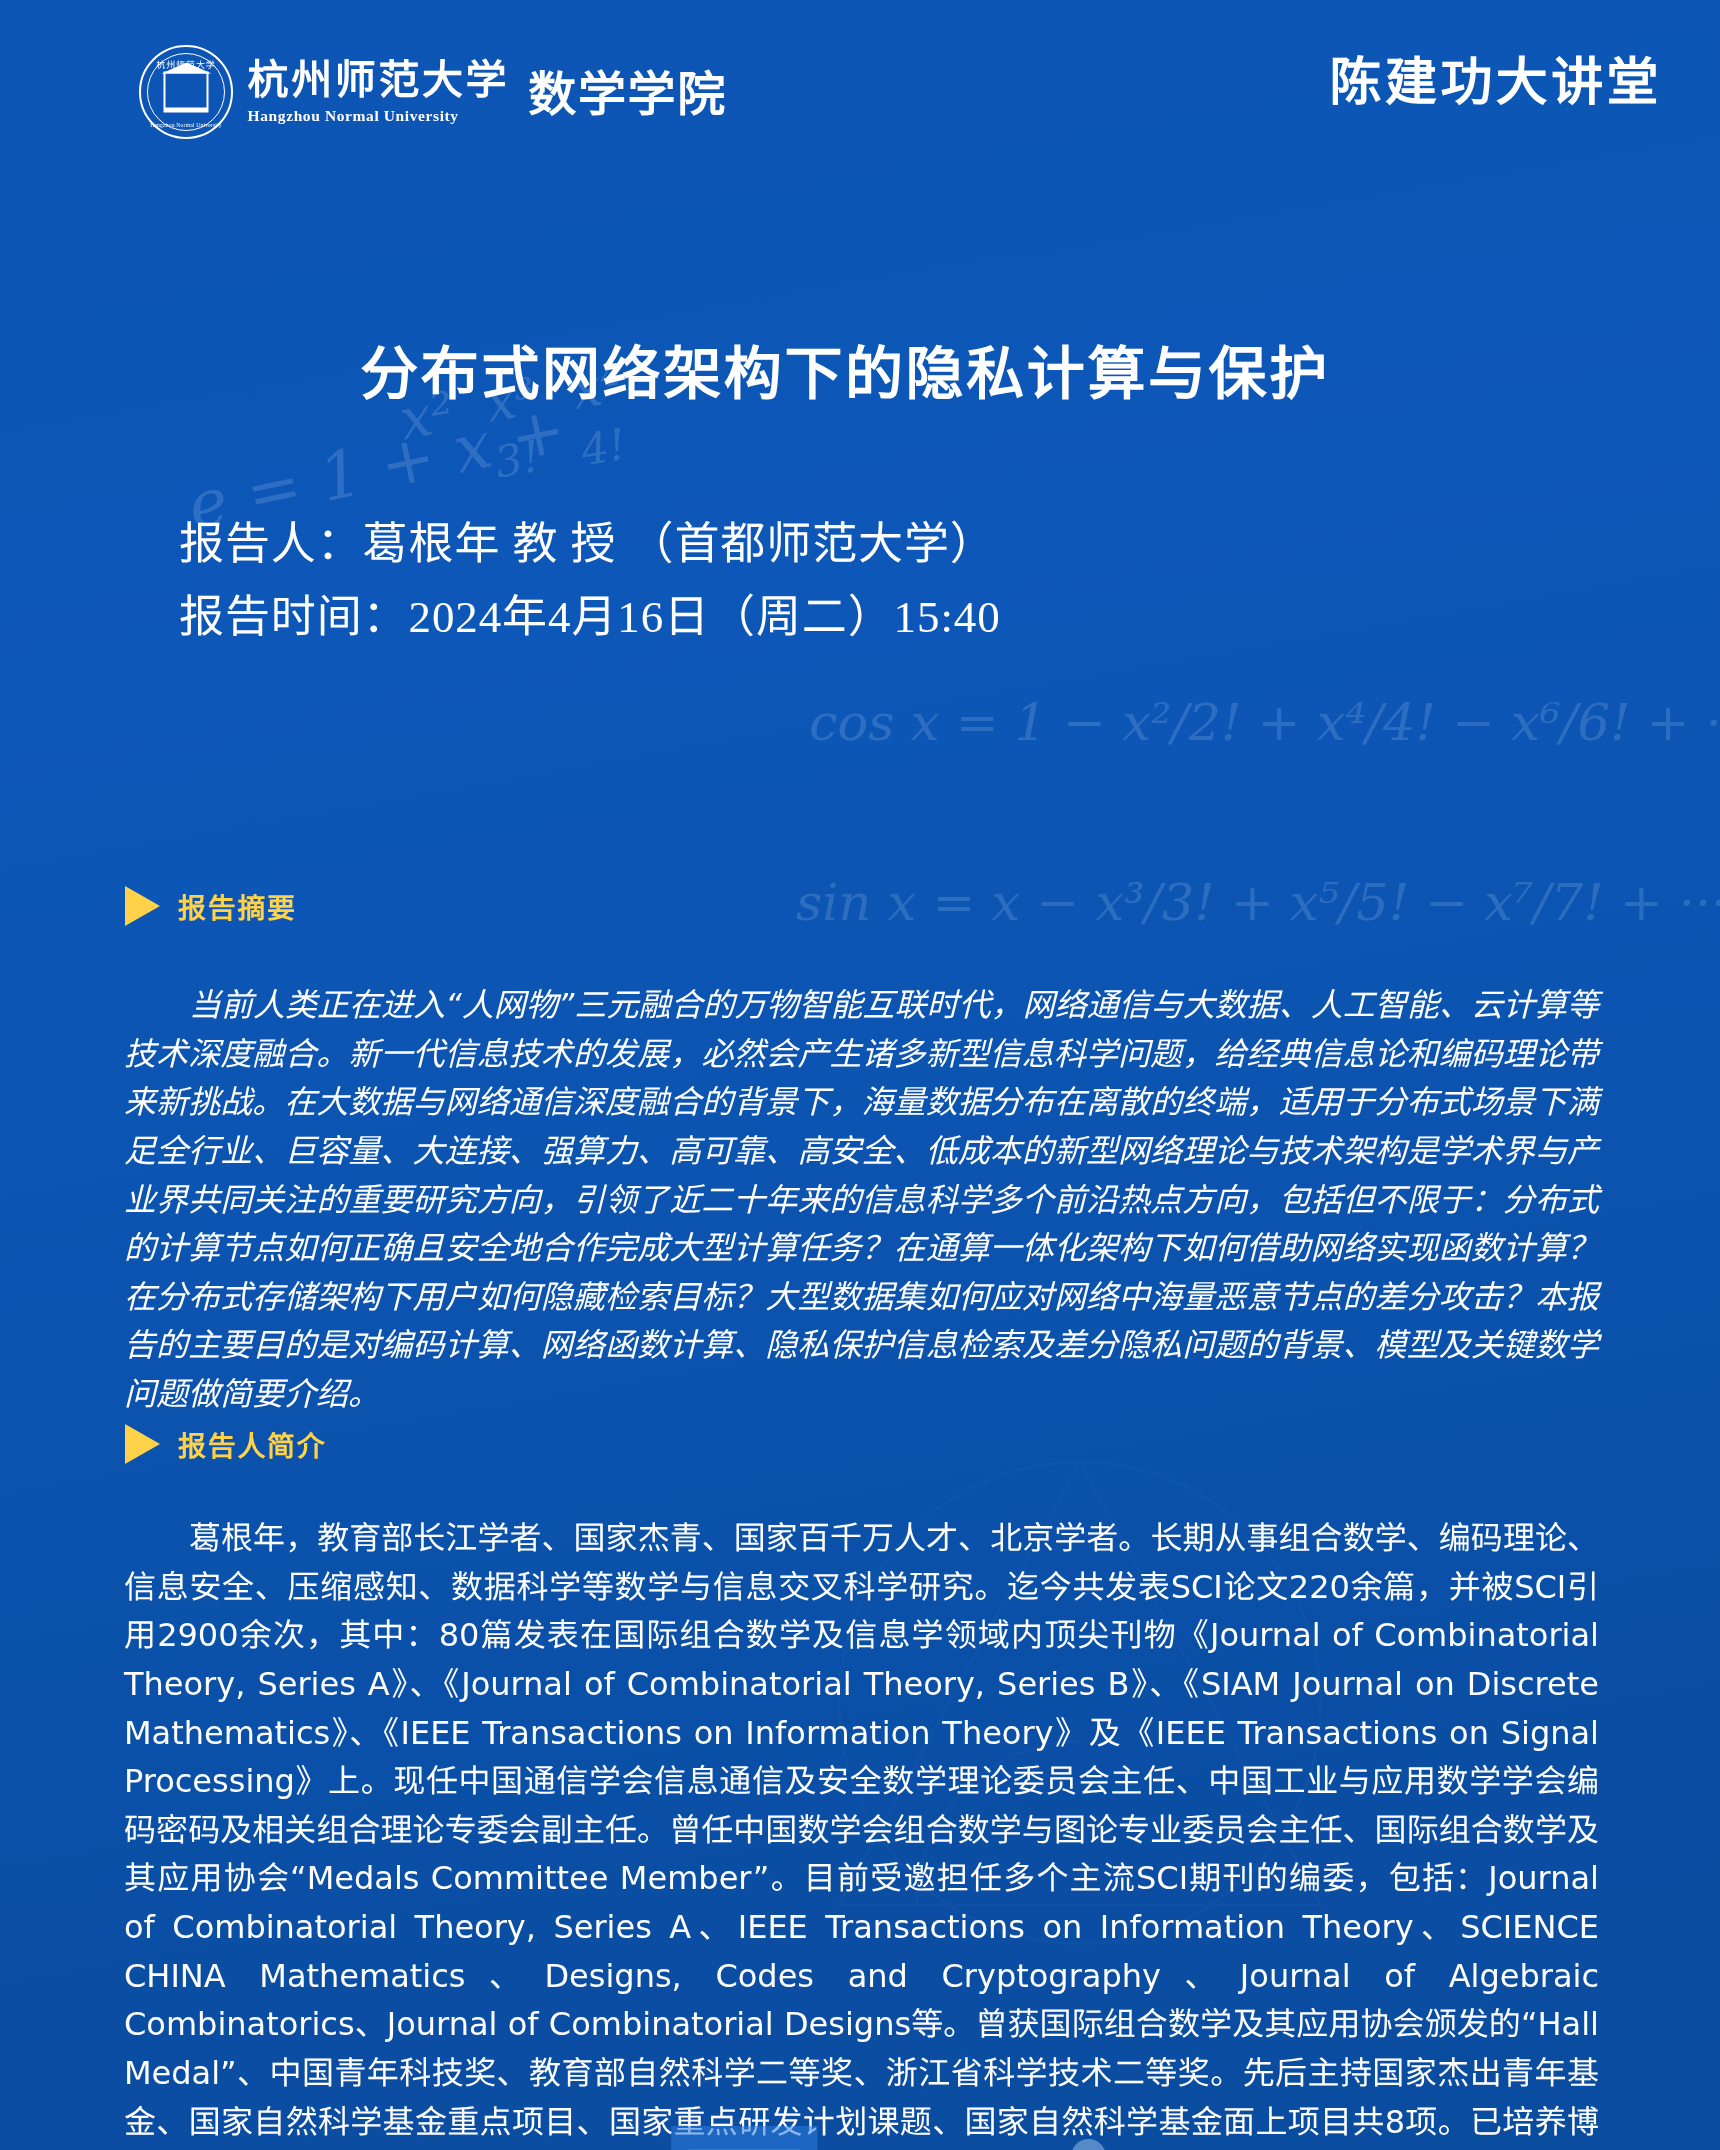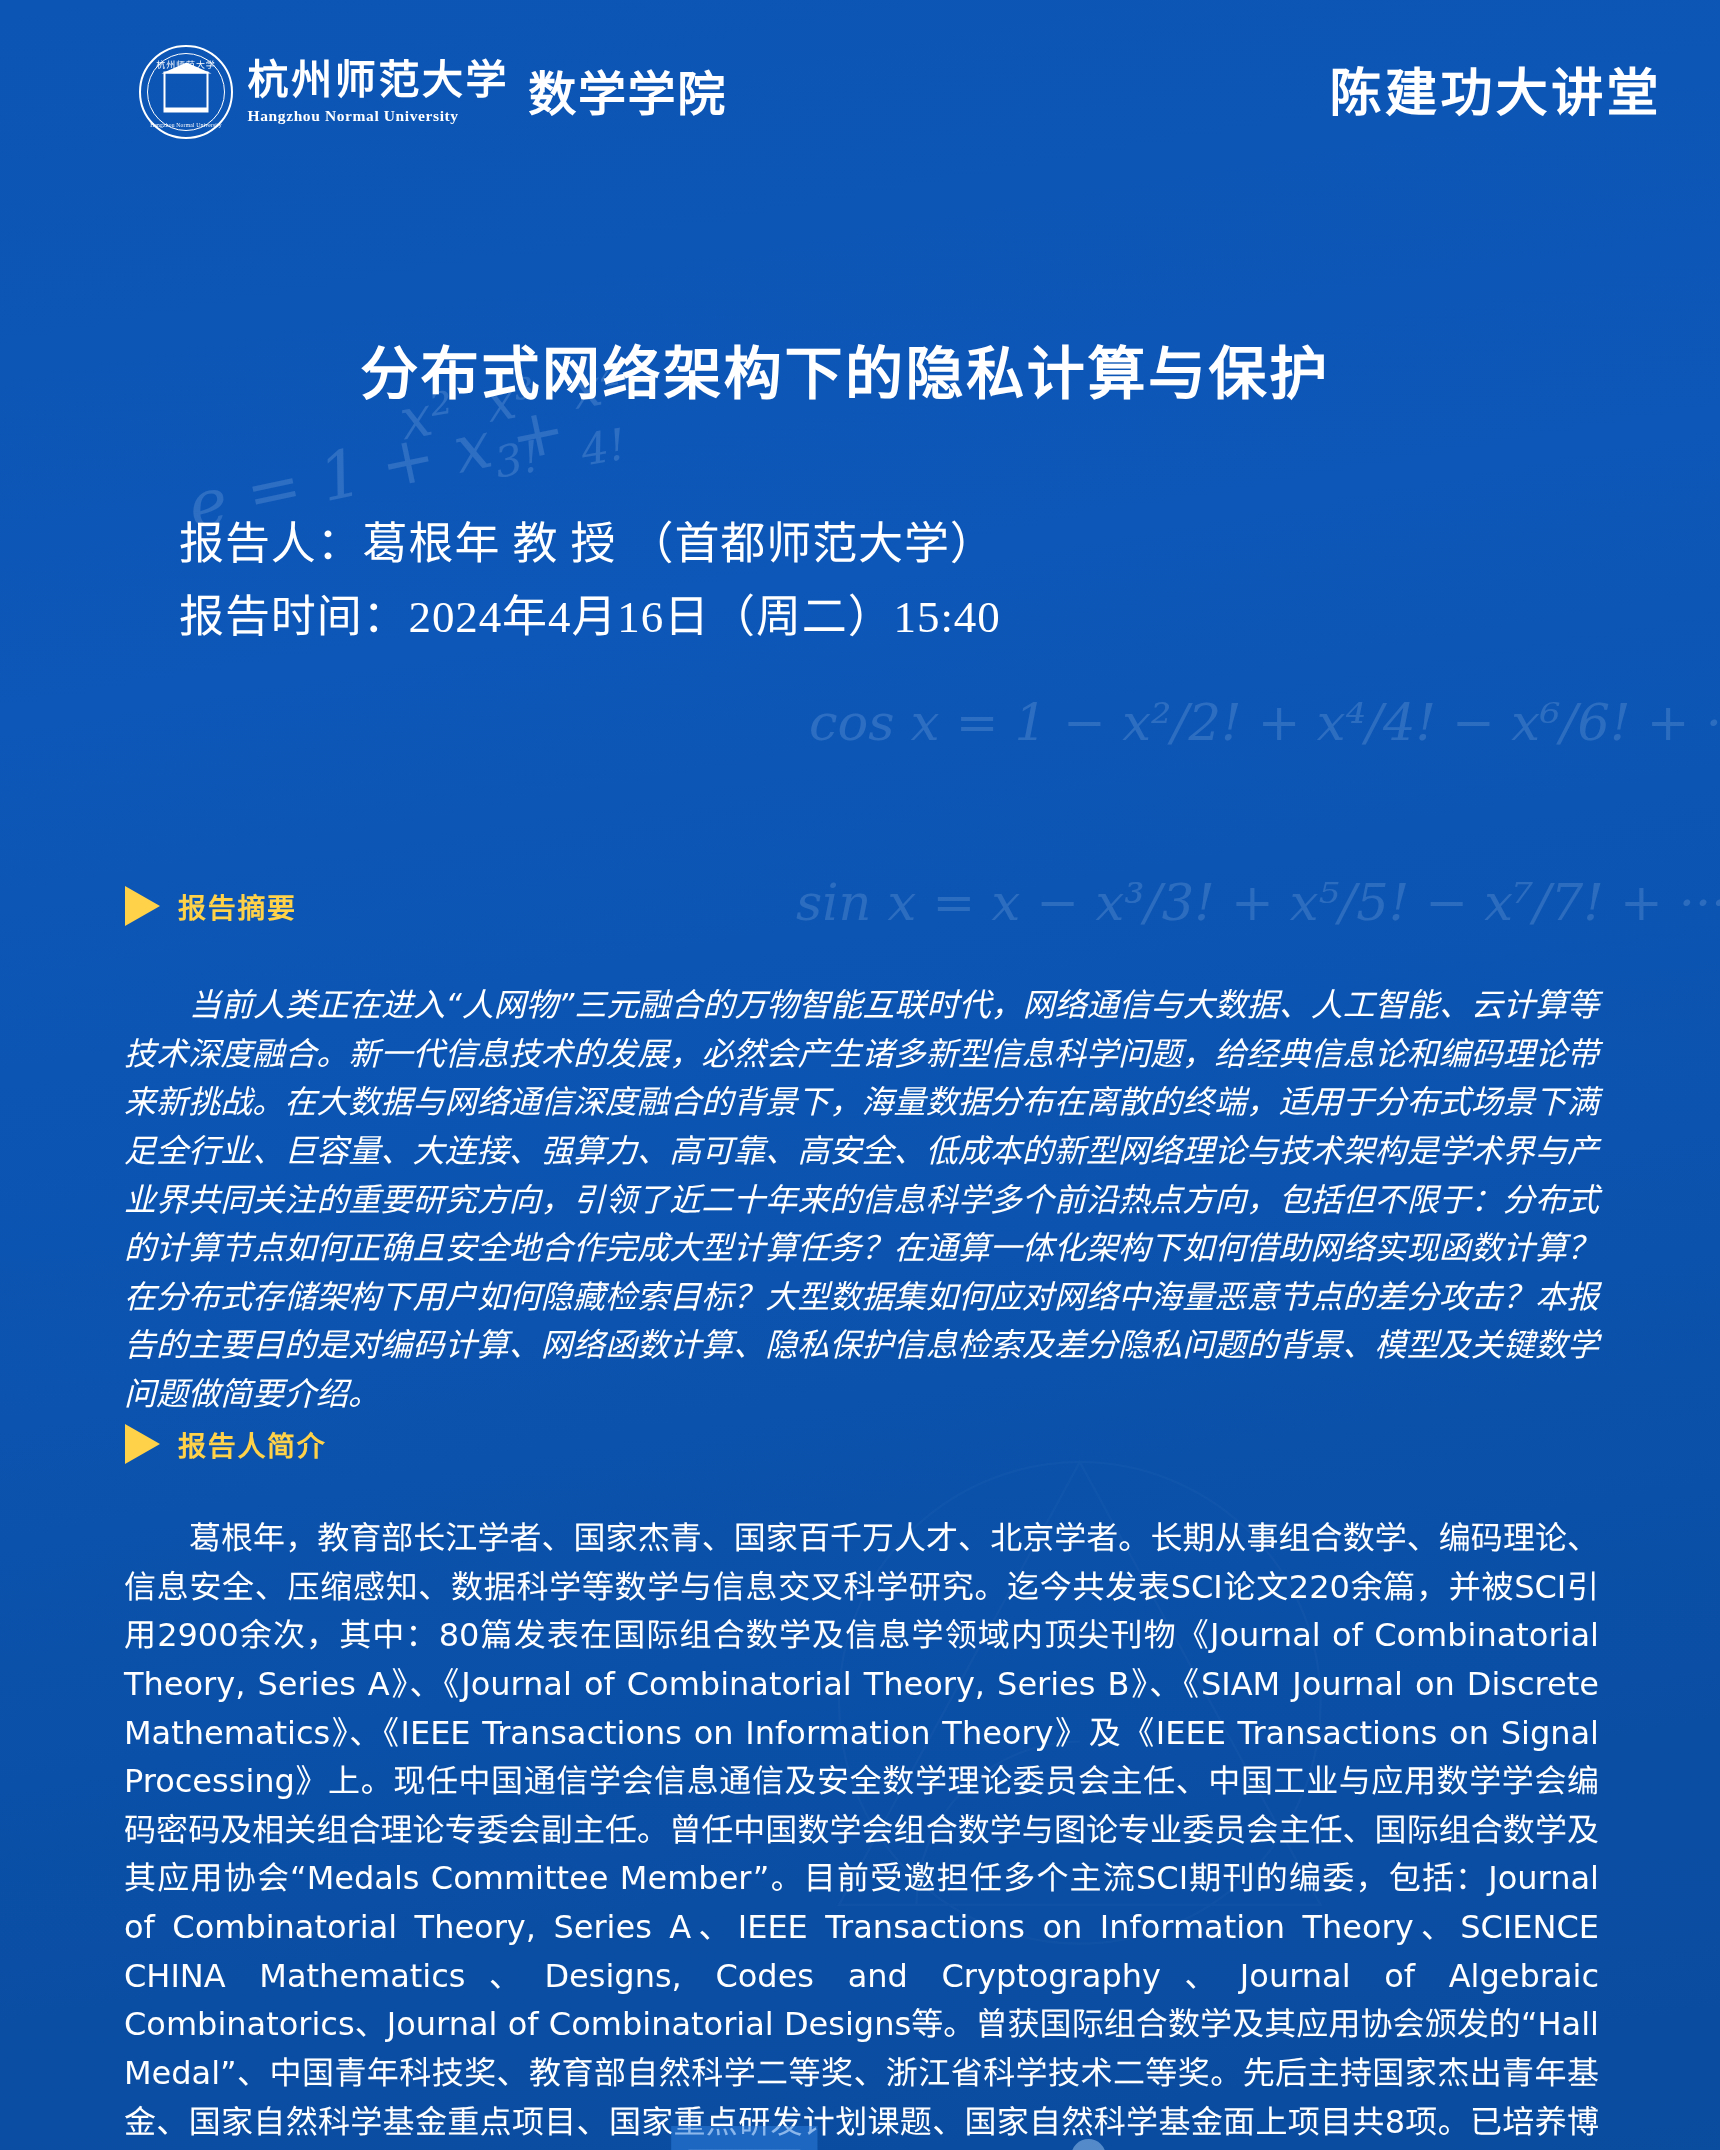--- a/index.html
+++ b/index.html
@@ -141,21 +141,21 @@
     font-weight: bold;
     font-family: "DejaVu Serif", serif;
     letter-spacing: 1.7px;
     white-space: nowrap;
     align-self: flex-start;
     margin-top: 9.5px;
   }
   .forum-name {
     position: absolute;
     right: 99px;
-    top: 51px;
+    top: 40px;
     color: #ffffff;
     font-size: 52px;
     font-weight: bold;
     font-family: "DejaVu Serif", serif;
     letter-spacing: 3.4px;
     white-space: nowrap;
   }
 
   
   .talk-title {

